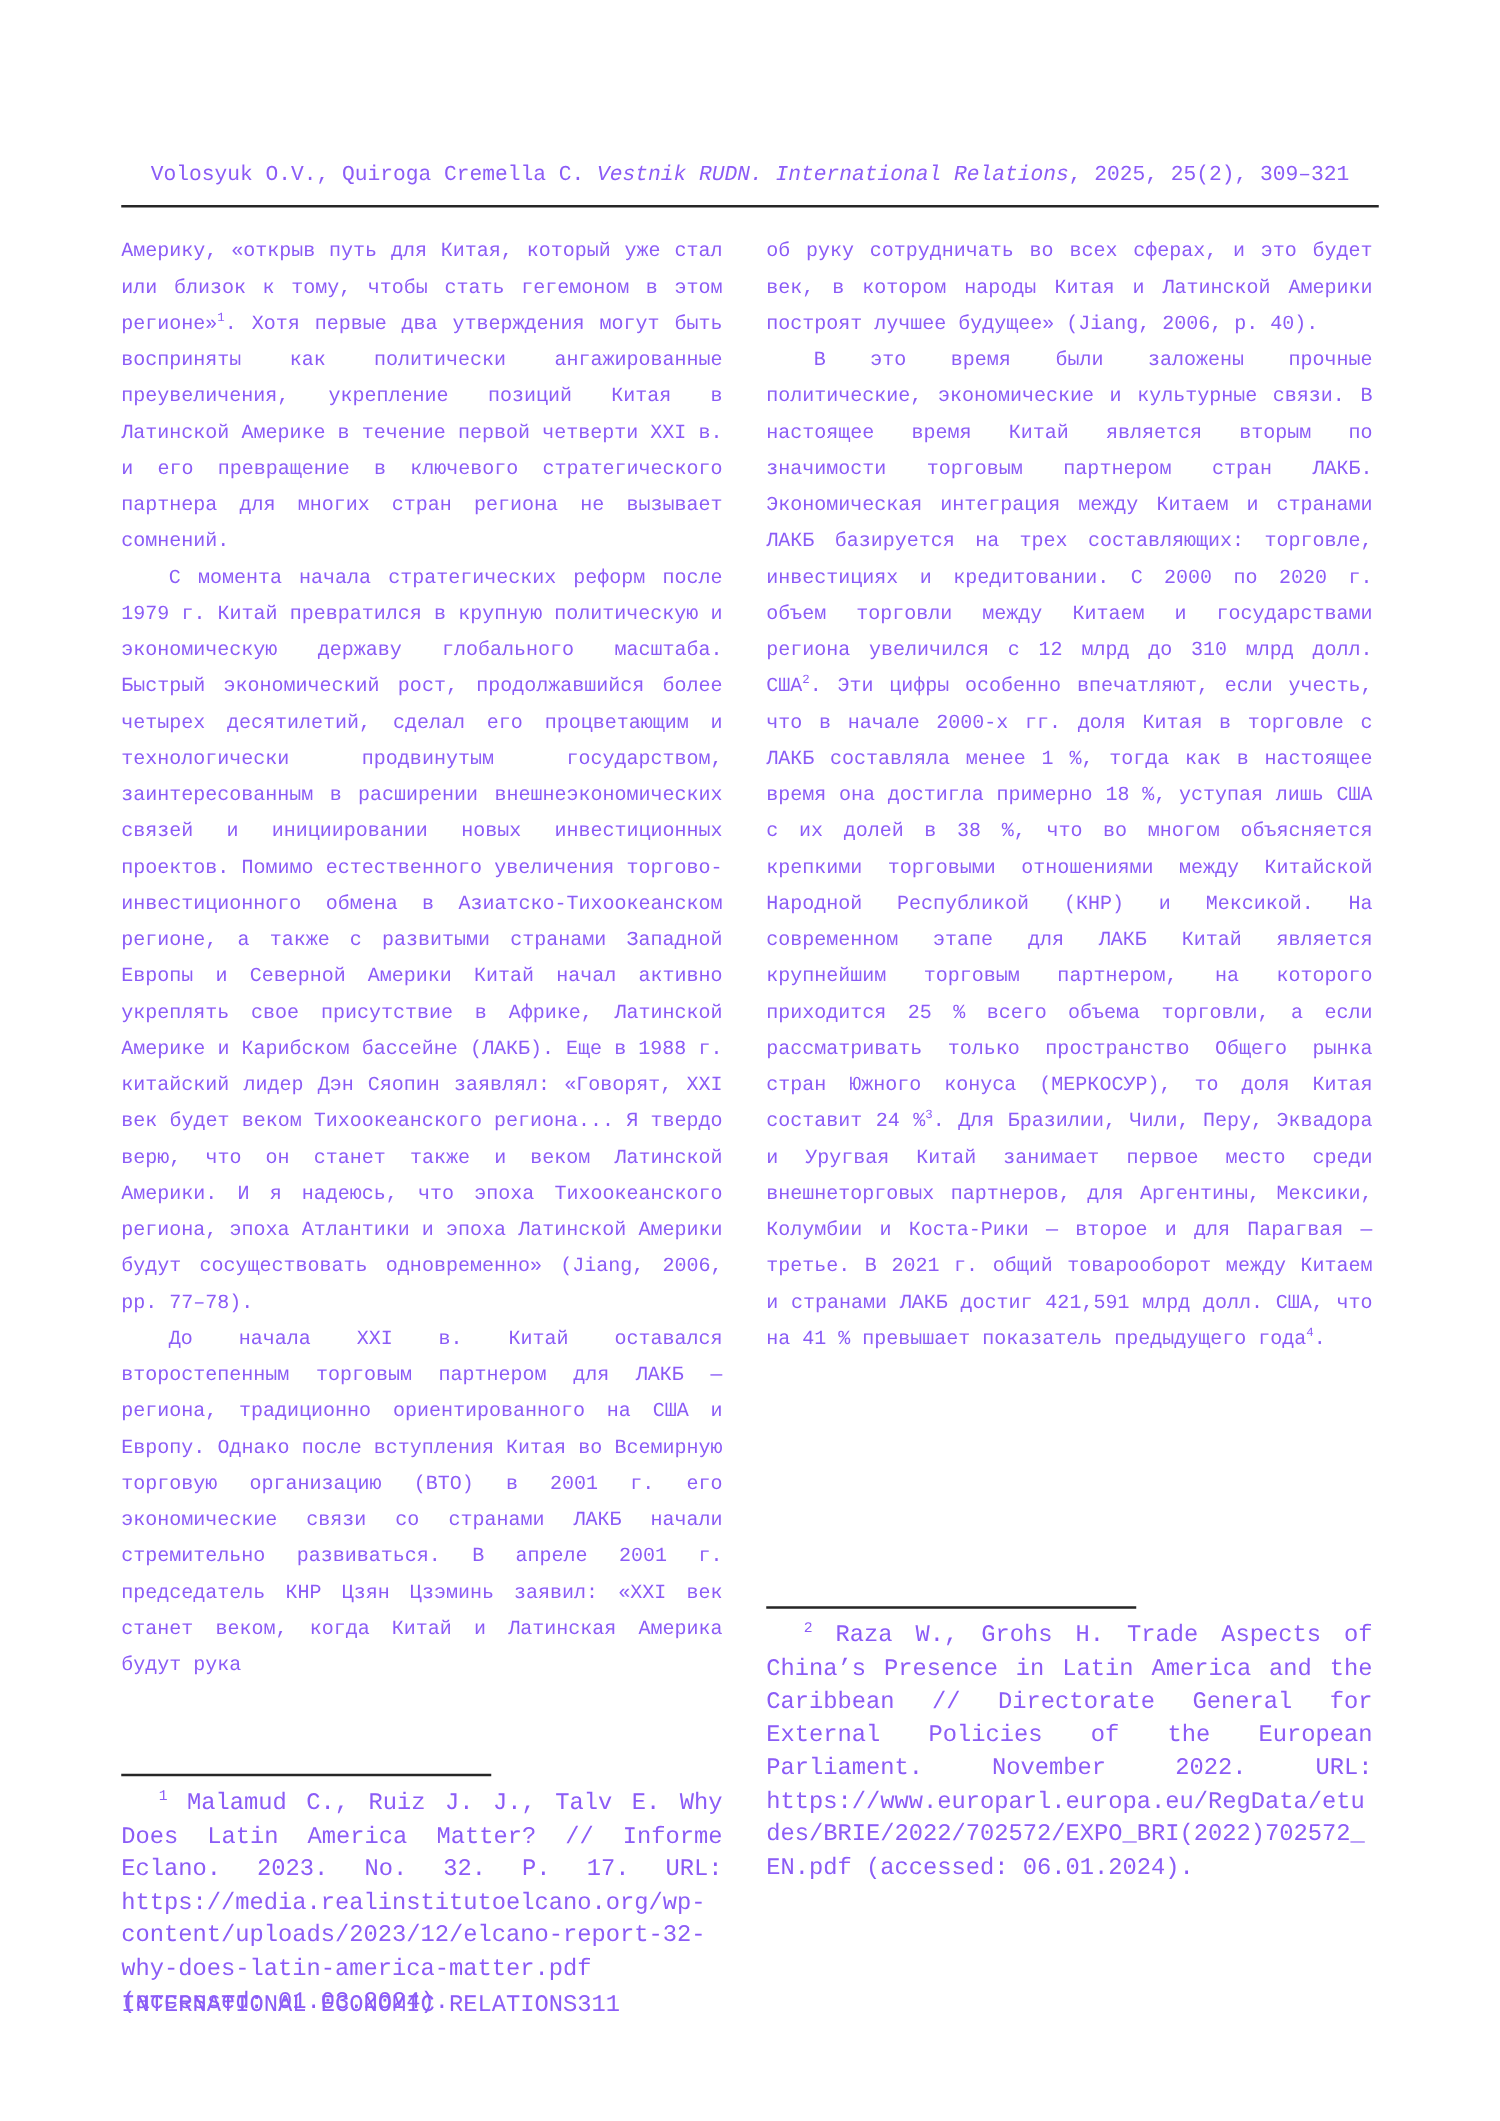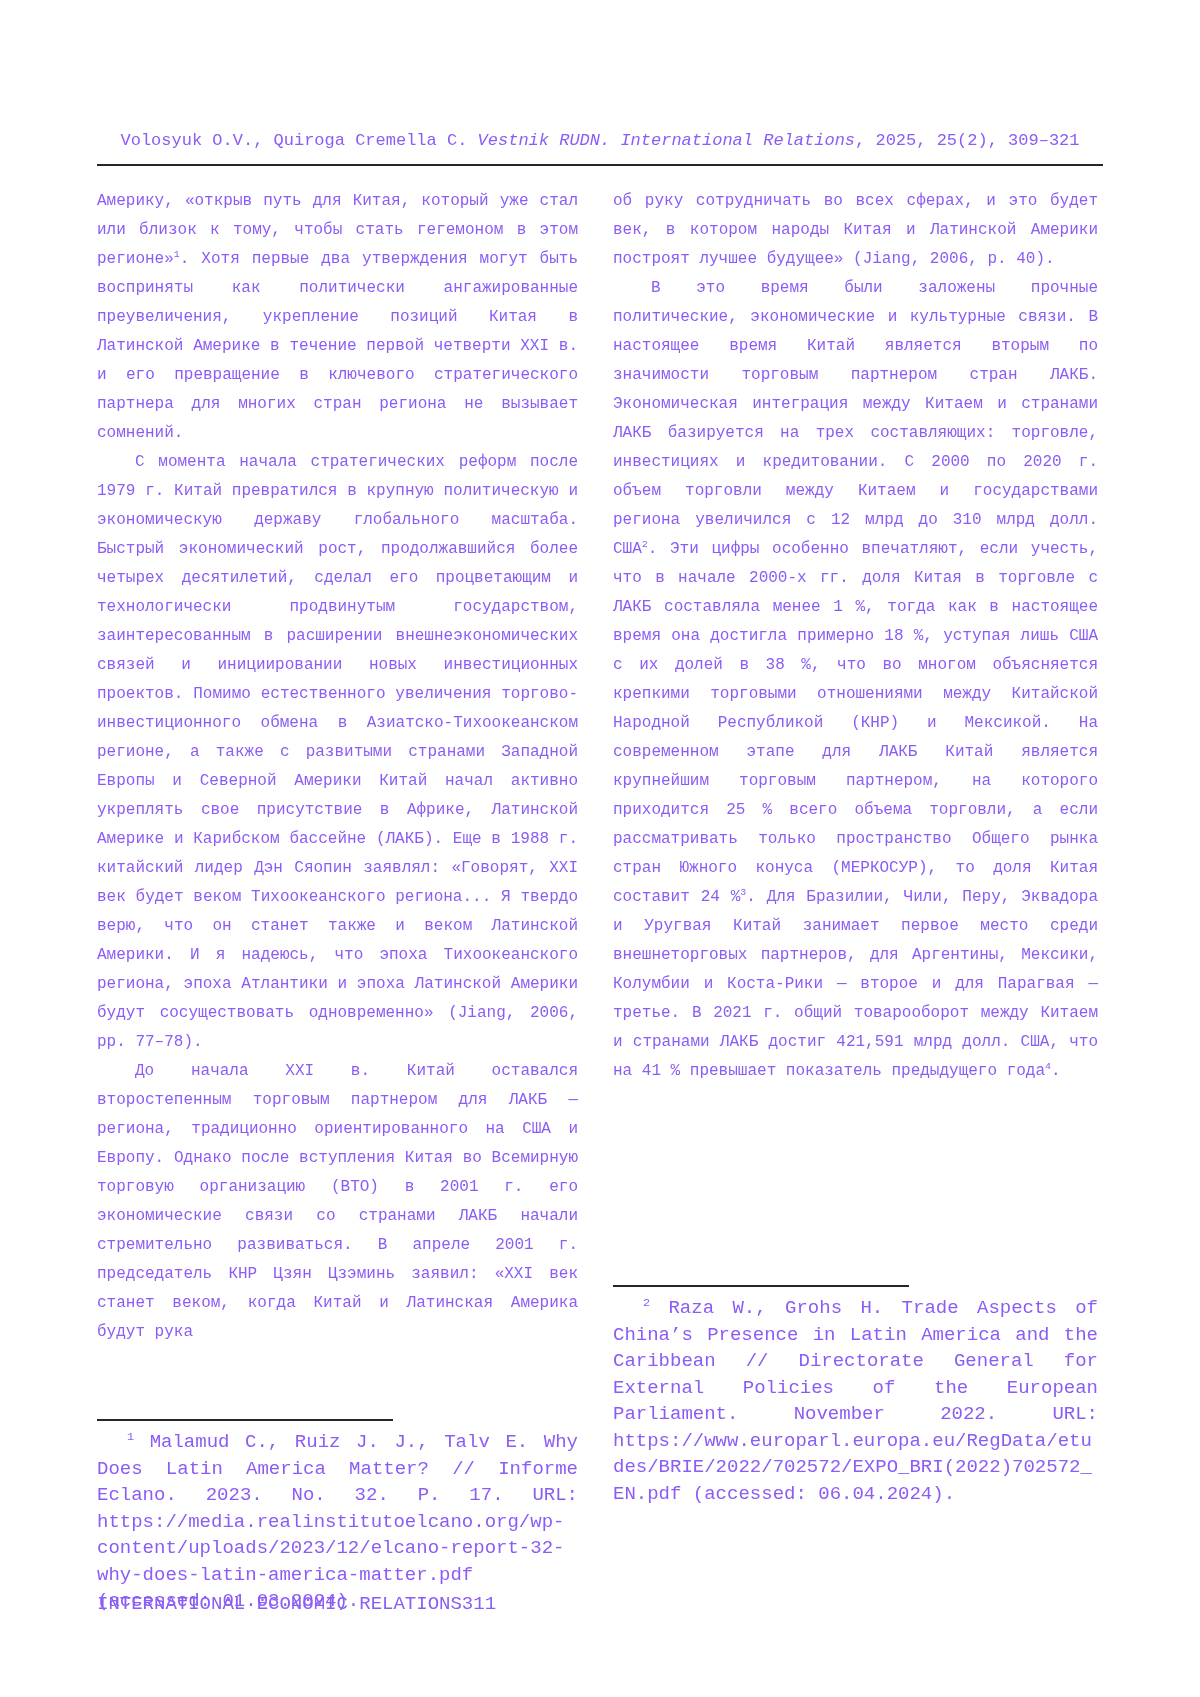--- a/index.html
+++ b/index.html
@@ -78,21 +78,21 @@
   <div class="fnblock fn-left">
     <div class="fnrule"></div>
     <div>
         <p class="footnote"><sup>1</sup> <span>Malamud C., Ruiz J. J., Talv E. Why Does Latin America Matter? // Informe Eclano. 2023. No. 32. P. 17. URL: https://media.realinstitutoelcano.org/wp-content/uploads/2023/12/elcano-report-32-why-does-latin-america-matter.pdf (accessed: 01.03.2024).</span></p>
       </div>
   </div>
 
   <div class="fnblock fn-right">
     <div class="fnrule"></div>
     <div>
-        <p class="footnote"><sup>2</sup> <span>Raza W., Grohs H. Trade Aspects of China’s Presence in Latin America and the Caribbean // Directorate General for External Policies of the European Parliament. November 2022. URL: https://www.europarl.europa.eu/RegData/etudes/BRIE/2022/702572/EXPO_BRI(2022)702572_EN.pdf (accessed: 06.04.2024).</span></p>
+        <p class="footnote"><sup>2</sup> <span>Raza W., Grohs H. Trade Aspects of China’s Presence in Latin America and the Caribbean // Directorate General for External Policies of the European Parliament. November 2022. URL: https://www.europarl.europa.eu/RegData/etudes/BRIE/2022/702572/EXPO_BRI(2022)702572_EN.pdf (accessed: 06.01.2024).</span></p>
       </div>
   </div>
 
   <div class="page-footer">
     <span>INTERNATIONAL ECONOMIC RELATIONS</span>
     <span>311</span>
   </div>
 
 </div>
 

